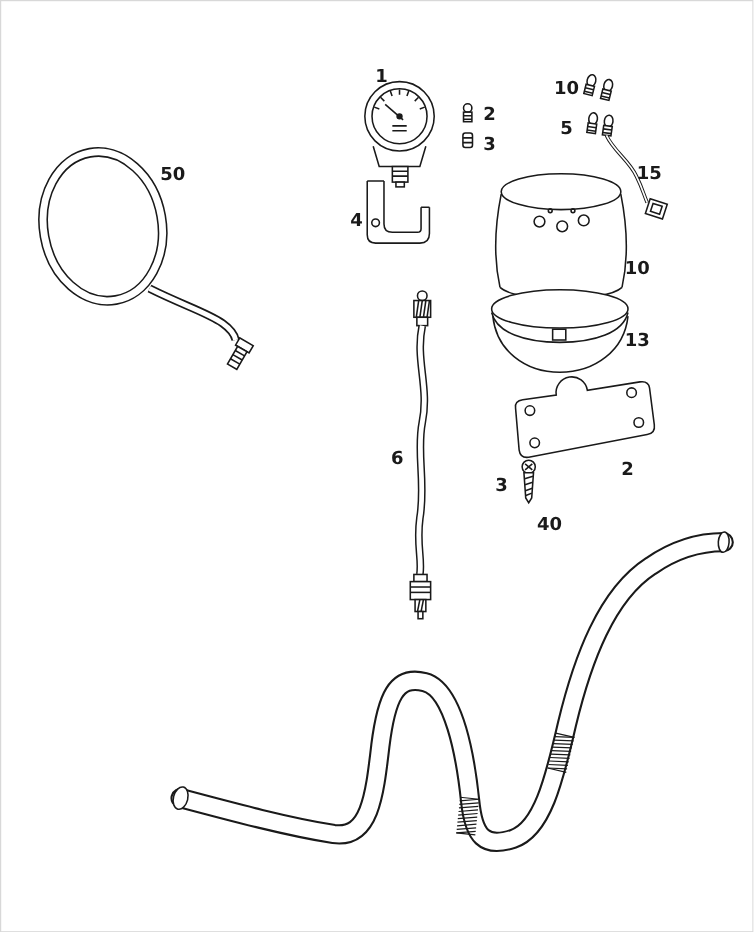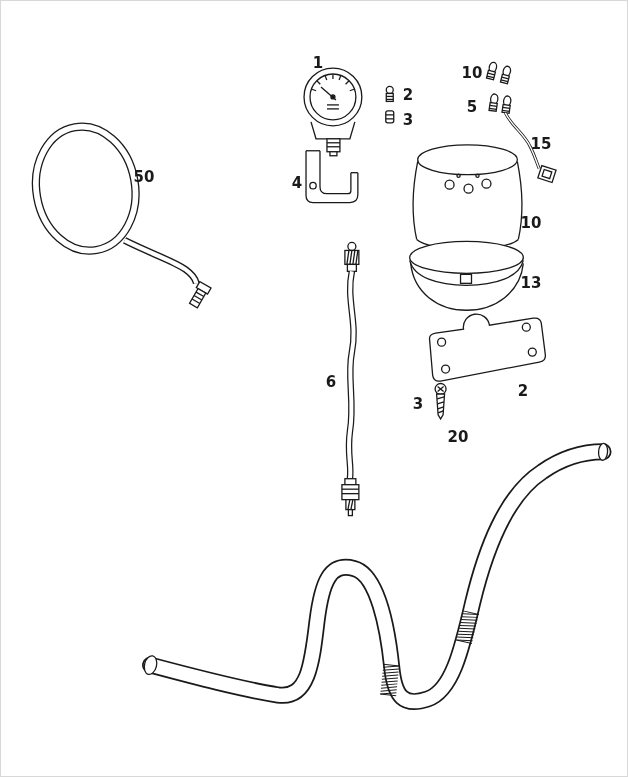--- a/index.html
+++ b/index.html
@@ -232,16 +232,16 @@
   <div class="plabel" style="left:407px;top:119px">3</div>
   <div class="plabel" style="left:296px;top:182px">4</div>
   <div class="plabel" style="left:330px;top:381px">6</div>
   <div class="plabel" style="left:530px;top:222px">10</div>
   <div class="plabel" style="left:530px;top:282px">13</div>
   <div class="plabel" style="left:522px;top:390px">2</div>
   <div class="plabel" style="left:417px;top:403px">3</div>
   <div class="plabel" style="left:540px;top:143px">15</div>
   <div class="plabel" style="left:471px;top:72px">10</div>
   <div class="plabel" style="left:471px;top:106px">5</div>
-  <div class="plabel" style="left:457px;top:436px">20</div>
-  <div class="plabel" style="left:143px;top:176px">50</div>
+  <div class="plabel" style="left:457px;top:436px">40</div>
+  <div class="plabel" style="left:143px;top:144px">50</div>
 
 </div>
 
 </body></html>

